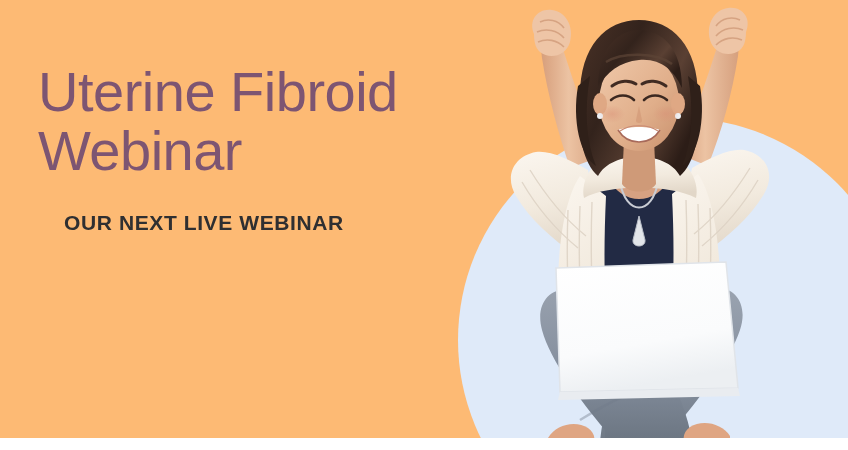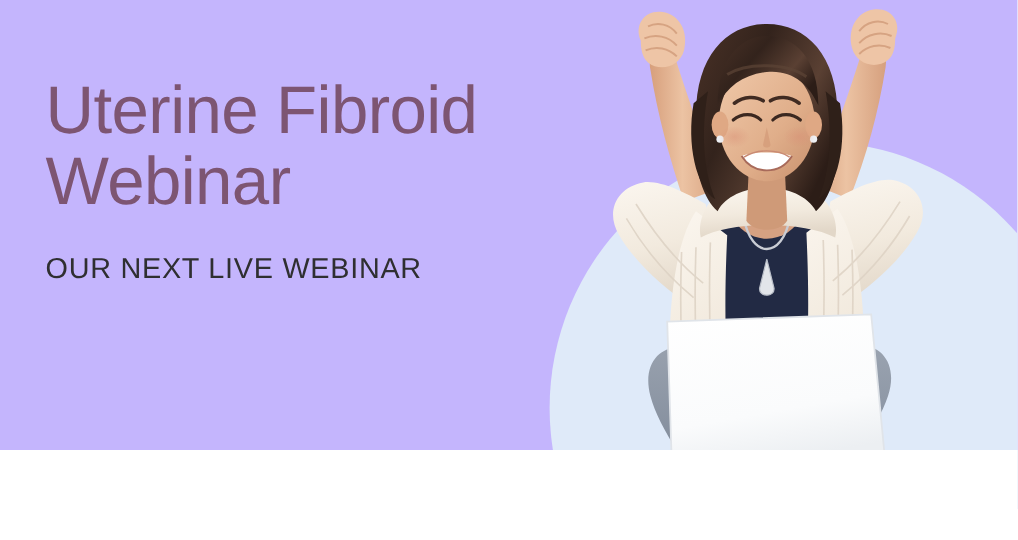--- a/index.html
+++ b/index.html
@@ -3,22 +3,22 @@
 <meta charset="utf-8">
 <style>
   * { margin:0; padding:0; box-sizing:border-box; }
   html, body {
     width:848px; height:450px;
     font-family:"Liberation Sans", sans-serif;
     overflow:hidden;
   }
   #banner {
     position:relative;
-    width:848px; height:375px;
-    background:#c4b5fd;
+    width:848px; height:438px;
+    background:#fdba74;
     overflow:hidden;
   }
   
   #accent-circle {
     position:absolute;
     left:458px; top:118px;
     width:444px; height:444px;
     border-radius:50%;
     background:#dfeaf9;
   }
@@ -32,24 +32,25 @@
   #headline {
     color:#7d5572;
     font-size:56px;
     line-height:1.06;
     font-weight:400;
     letter-spacing:-0.5px;
     white-space:pre-line;
   }
   #eyebrow {
     color:#2f2f31;
-    font-size:24px;
+    font-size:21px;
     letter-spacing:0.6px;
-    font-weight:400;
+    font-weight:700;
     margin-top:30px;
+    margin-left:26px;
   }
   .dateline {
     color:#7d5572;
     font-size:38px;
     line-height:1.26;
     font-weight:400;
     letter-spacing:-0.2px;
   }
   #dates { margin-top:6px; }
 

